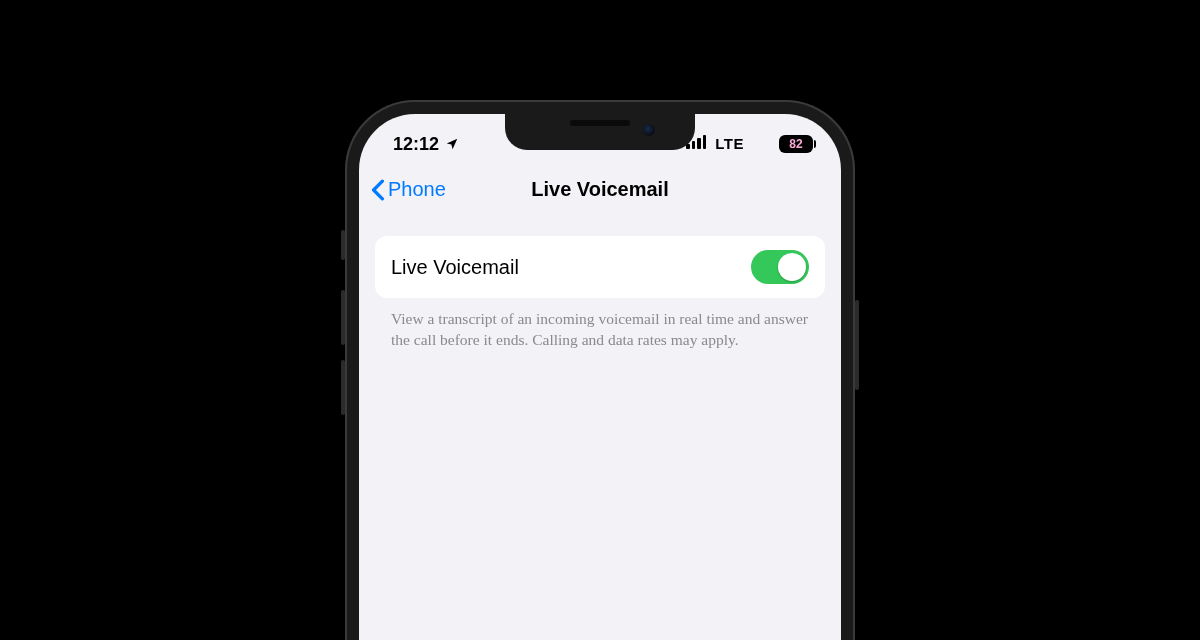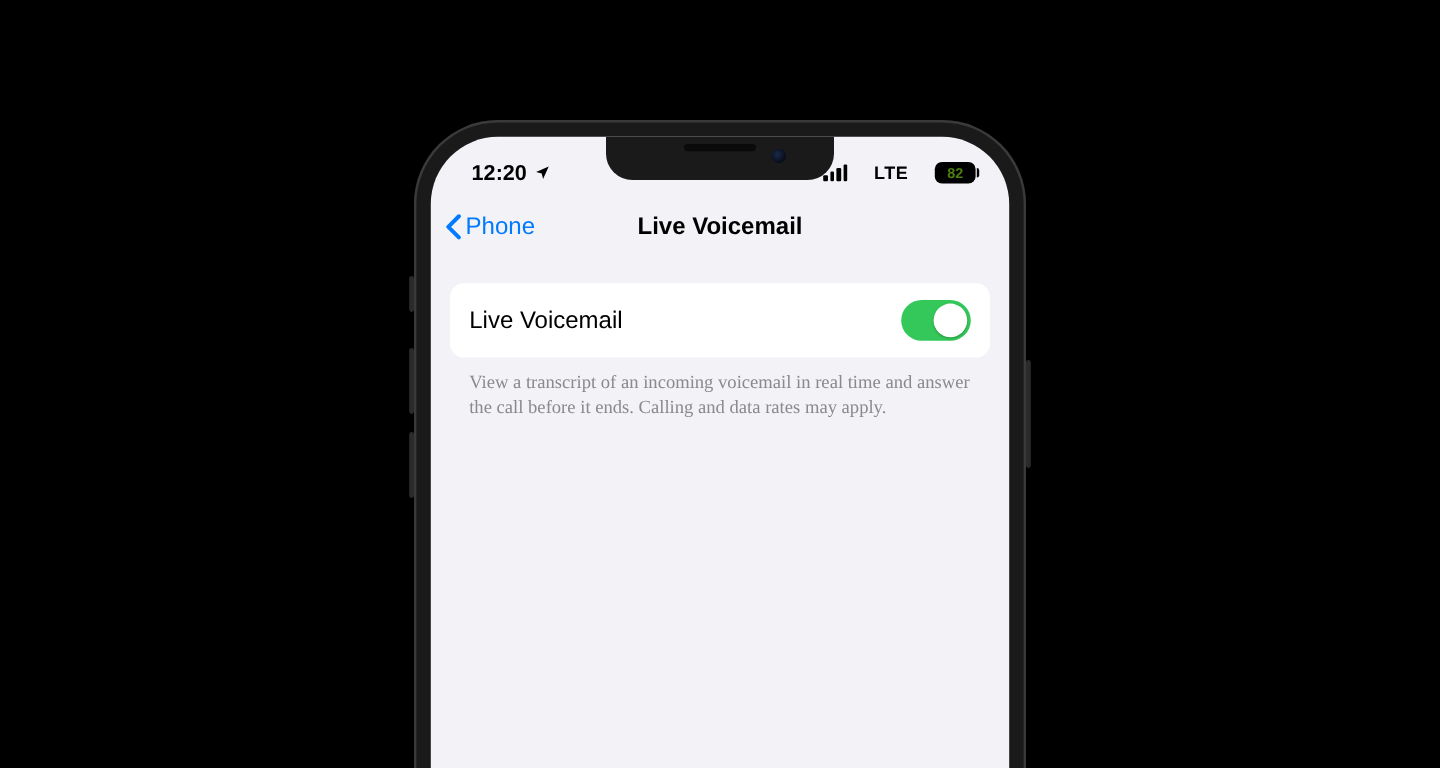--- a/index.html
+++ b/index.html
@@ -85,54 +85,55 @@
     height: 50px;
     display: flex;
     justify-content: space-between;
     align-items: center;
     padding: 10px 28px 0 34px;
     font-weight: 600;
     font-size: 18px;
     color: var(--text-primary);
   }
   .status-left { display: flex; align-items: center; gap: 6px; }
-  .status-right { display: flex; align-items: center; gap: 22px; }
+  .status-right { display: flex; gap: 9px; }
 
   .signal-bars { display:flex; align-items:flex-end; gap:2px; height:14px; }
   .signal-bars span { width:3.5px; background:#000; border-radius:1px; }
   .signal-bars span:nth-child(1){height:5px;}
   .signal-bars span:nth-child(2){height:8px;}
   .signal-bars span:nth-child(3){height:11px;}
   .signal-bars span:nth-child(4){height:14px;}
 
   .network-label { font-size:15px; font-weight:600; letter-spacing:0.5px; }
 
   .battery {
     display:flex; align-items:center;
     width:34px; height:18px;
-    background:#000; color:#4d7c0f;
+    background:#000; color:#f9a8d4;
     border-radius:6px;
     justify-content:center;
     font-size:12px; font-weight:700;
     position:relative;
+    margin-left:26px;
   }
   .battery::after{
     content:""; position:absolute; right:-3px; top:5px;
     width:2.5px; height:8px; background:#000; border-radius:0 2px 2px 0;
   }
 
   .nav-bar {
     height: 50px;
     display:flex;
     align-items:center;
     position:relative;
     padding: 0 12px;
   }
   .nav-back {
-    display:flex; align-items:flex-start;
+    display:flex; align-items:flex-end;
     color: var(--accent-blue);
     font-size: 20px;
     gap: 3px;
     cursor:pointer;
   }
   .nav-title {
     position:absolute;
     left:0; right:0;
     text-align:center;
     font-size:20px;
@@ -190,21 +191,21 @@
   <div class="side-button power"></div>
 
   <div class="screen">
     <div class="notch">
       <div class="speaker"></div>
       <div class="camera"></div>
     </div>
 
     <div class="status-bar">
       <div class="status-left">
-        <span>12:20</span>
+        <span>12:12</span>
         <span>
           <svg width="14" height="14" viewBox="0 0 24 24" fill="#000">
               <path d="M3 11l18-8-8 18-2-8-8-2z"></path>
             </svg>
         </span>
       </div>
       <div class="status-right">
         <span class="signal-bars">
           <span></span>
             <span></span>

